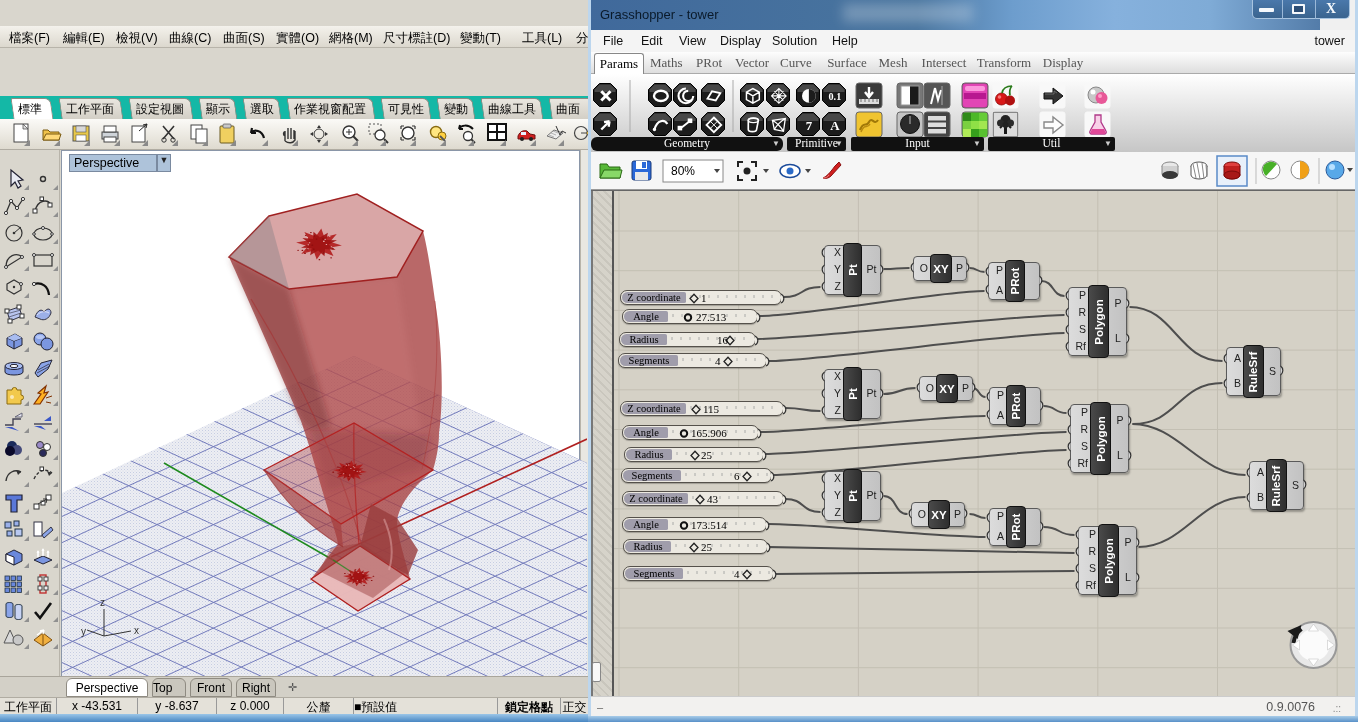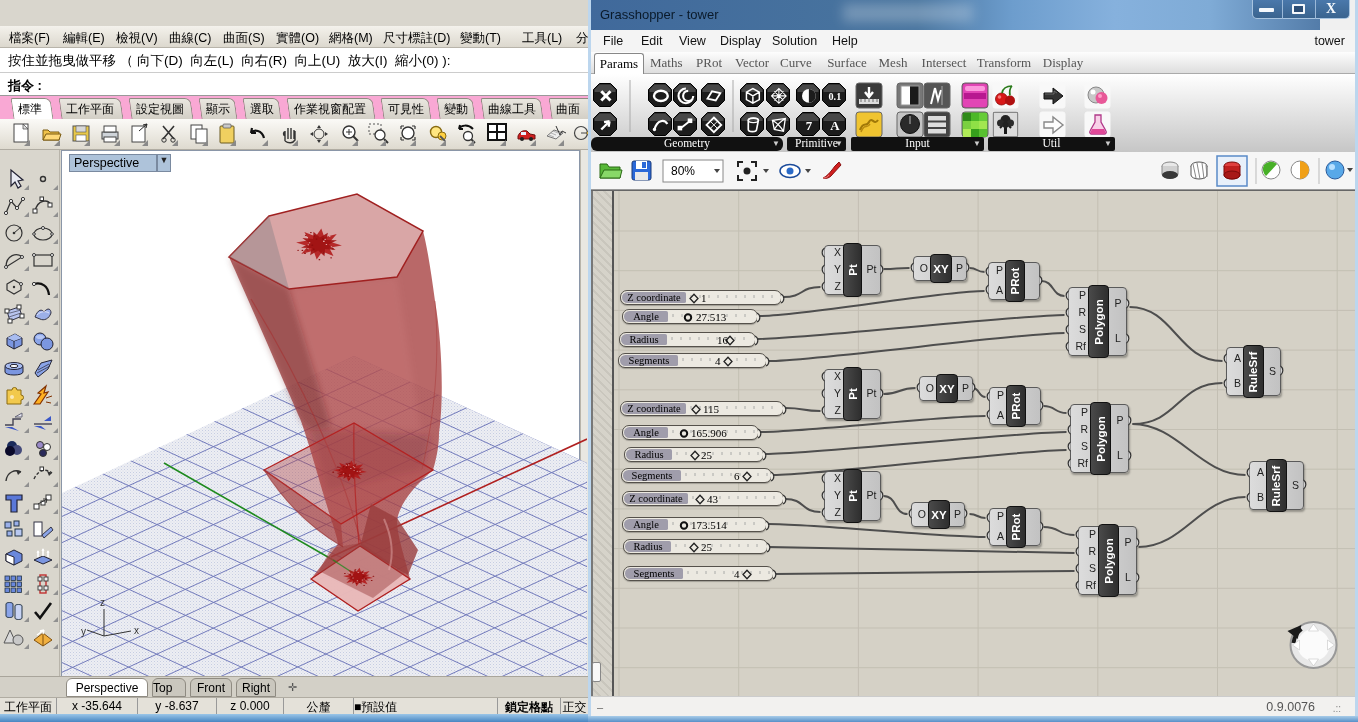--- a/index.html
+++ b/index.html
@@ -13,26 +13,21 @@
       <div class="abs" style="left:116px;top:4px;font-size:12.5px;color:#000">檢視(V)</div>
       <div class="abs" style="left:169px;top:4px;font-size:12.5px;color:#000">曲線(C)</div>
       <div class="abs" style="left:223px;top:4px;font-size:12.5px;color:#000">曲面(S)</div>
       <div class="abs" style="left:276px;top:4px;font-size:12.5px;color:#000">實體(O)</div>
       <div class="abs" style="left:329px;top:4px;font-size:12.5px;color:#000">網格(M)</div>
       <div class="abs" style="left:383px;top:4px;font-size:12.5px;color:#000">尺寸標註(D)</div>
       <div class="abs" style="left:460px;top:4px;font-size:12.5px;color:#000">變動(T)</div>
       <div class="abs" style="left:522px;top:4px;font-size:12.5px;color:#000">工具(L)</div>
       <div class="abs" style="left:576px;top:4px;font-size:12.5px;color:#000">分</div>
     </div>
-    <div class="abs" style="left:0;top:48px;width:588px;height:48px;background:#fff;border-bottom:1px solid #999">
-      <div class="abs" style="left:8px;top:4px;font-size:13.5px;color:#000">按住並拖曳做平移 （ 向下(D)&nbsp;&nbsp;向左(L)&nbsp;&nbsp;向右(R)&nbsp;&nbsp;向上(U)&nbsp;&nbsp;放大(I)&nbsp;&nbsp;縮小(0) ):</div>
-      <div class="abs" style="left:0;top:24px;width:588px;border-top:1px solid #ccc"></div>
-      <div class="abs" style="left:8px;top:29px;font-size:13px;font-weight:bold;color:#000">指令 :</div>
-    </div>
-    <div class="abs" style="left:0;top:96px;width:588px;height:41px;background:#f9a8d4;border-bottom:1px solid #a9a59b">
+    <div class="abs" style="left:0;top:96px;width:588px;height:41px;background:#14b8a6;border-bottom:1px solid #a9a59b">
       <div class="abs" style="left:12px;top:2px;width:40px;height:21px;background:#fff;border:1px solid #8f8b82;border-bottom:none;border-radius:2px 6px 0 0;transform:skewX(8deg)"></div>
       <div class="abs" style="left:18px;top:5px;font-size:12px;color:#000">標準</div>
       <div class="abs" style="left:60px;top:2px;width:62px;height:21px;background:linear-gradient(#e9e6df,#d3cfc6);border:1px solid #8f8b82;border-bottom:none;border-radius:2px 6px 0 0;transform:skewX(8deg)"></div>
       <div class="abs" style="left:66px;top:5px;font-size:12px;color:#000">工作平面</div>
       <div class="abs" style="left:130px;top:2px;width:62px;height:21px;background:linear-gradient(#e9e6df,#d3cfc6);border:1px solid #8f8b82;border-bottom:none;border-radius:2px 6px 0 0;transform:skewX(8deg)"></div>
       <div class="abs" style="left:136px;top:5px;font-size:12px;color:#000">設定視圖</div>
       <div class="abs" style="left:200px;top:2px;width:36px;height:21px;background:linear-gradient(#e9e6df,#d3cfc6);border:1px solid #8f8b82;border-bottom:none;border-radius:2px 6px 0 0;transform:skewX(8deg)"></div>
       <div class="abs" style="left:206px;top:5px;font-size:12px;color:#000">顯示</div>
       <div class="abs" style="left:244px;top:2px;width:36px;height:21px;background:linear-gradient(#e9e6df,#d3cfc6);border:1px solid #8f8b82;border-bottom:none;border-radius:2px 6px 0 0;transform:skewX(8deg)"></div>
       <div class="abs" style="left:250px;top:5px;font-size:12px;color:#000">選取</div>
@@ -564,21 +559,21 @@
     </div>
     <div class="abs" style="left:0;top:676px;width:588px;height:21px;background:#d3d0c7;border-top:1px solid #a9a59b">
       <div class="abs" style="left:66px;top:1px;width:82px;height:19px;background:#fff;border:1px solid #8f8b82;border-radius:6px 6px 0 0;font-size:12px;text-align:center;padding-top:2px;font-weight:normal">Perspective</div>
       <div class="abs" style="left:152px;top:1px;width:34px;height:19px;background:#cac7be;border:1px solid #8f8b82;border-radius:6px 6px 0 0;font-size:12px;padding-top:2px;font-weight:normal">Top</div>
       <div class="abs" style="left:190px;top:1px;width:42px;height:19px;background:#cac7be;border:1px solid #8f8b82;border-radius:6px 6px 0 0;font-size:12px;text-align:center;padding-top:2px;font-weight:normal">Front</div>
       <div class="abs" style="left:236px;top:1px;width:40px;height:19px;background:#cac7be;border:1px solid #8f8b82;border-radius:6px 6px 0 0;font-size:12px;text-align:center;padding-top:2px;font-weight:normal">Right</div>
       <div class="abs" style="left:288px;top:4px;font-size:11px;color:#555">✛</div>
     </div>
     <div class="abs" style="left:0;top:697px;width:588px;height:17px;background:#e4e1d9;border-top:1px solid #b0aca2;font-size:12px">
       <div class="abs" style="left:0px;top:0;width:56px;height:17px;text-align:center;padding-top:1px;font-weight:normal;color:#000">工作平面</div>
-      <div class="abs" style="left:56px;top:0;width:81px;height:17px;border-left:1px solid #999;text-align:center;padding-top:1px;font-weight:normal;color:#000">x -35.644</div>
+      <div class="abs" style="left:56px;top:0;width:81px;height:17px;border-left:1px solid #999;text-align:center;padding-top:1px;font-weight:normal;color:#000">x -43.531</div>
       <div class="abs" style="left:137px;top:0;width:79px;height:17px;border-left:1px solid #999;text-align:center;padding-top:1px;font-weight:normal;color:#000">y -8.637</div>
       <div class="abs" style="left:216px;top:0;width:67px;height:17px;border-left:1px solid #999;text-align:center;padding-top:1px;font-weight:normal;color:#000">z 0.000</div>
       <div class="abs" style="left:283px;top:0;width:70px;height:17px;border-left:1px solid #999;text-align:center;padding-top:1px;font-weight:normal;color:#000">公釐</div>
       <div class="abs" style="left:353px;top:0;width:144px;height:17px;border-left:1px solid #999;text-align:left;padding-top:1px;font-weight:normal;color:#000">■預設值</div>
       <div class="abs" style="left:497px;top:0;width:63px;height:17px;border-left:1px solid #999;text-align:center;padding-top:1px;font-weight:bold;color:#000">鎖定格點</div>
       <div class="abs" style="left:560px;top:0;width:28px;height:17px;border-left:1px solid #999;text-align:center;padding-top:1px;font-weight:normal;color:#000">正交</div>
     </div>
     <div class="abs" style="left:0;top:714px;width:588px;height:8px;background:linear-gradient(#9cc6e8,#4886c2)"></div>
   </div>
 <div class="abs" style="left:588px;top:0;width:770px;height:722px;background:#f0f0f0">

